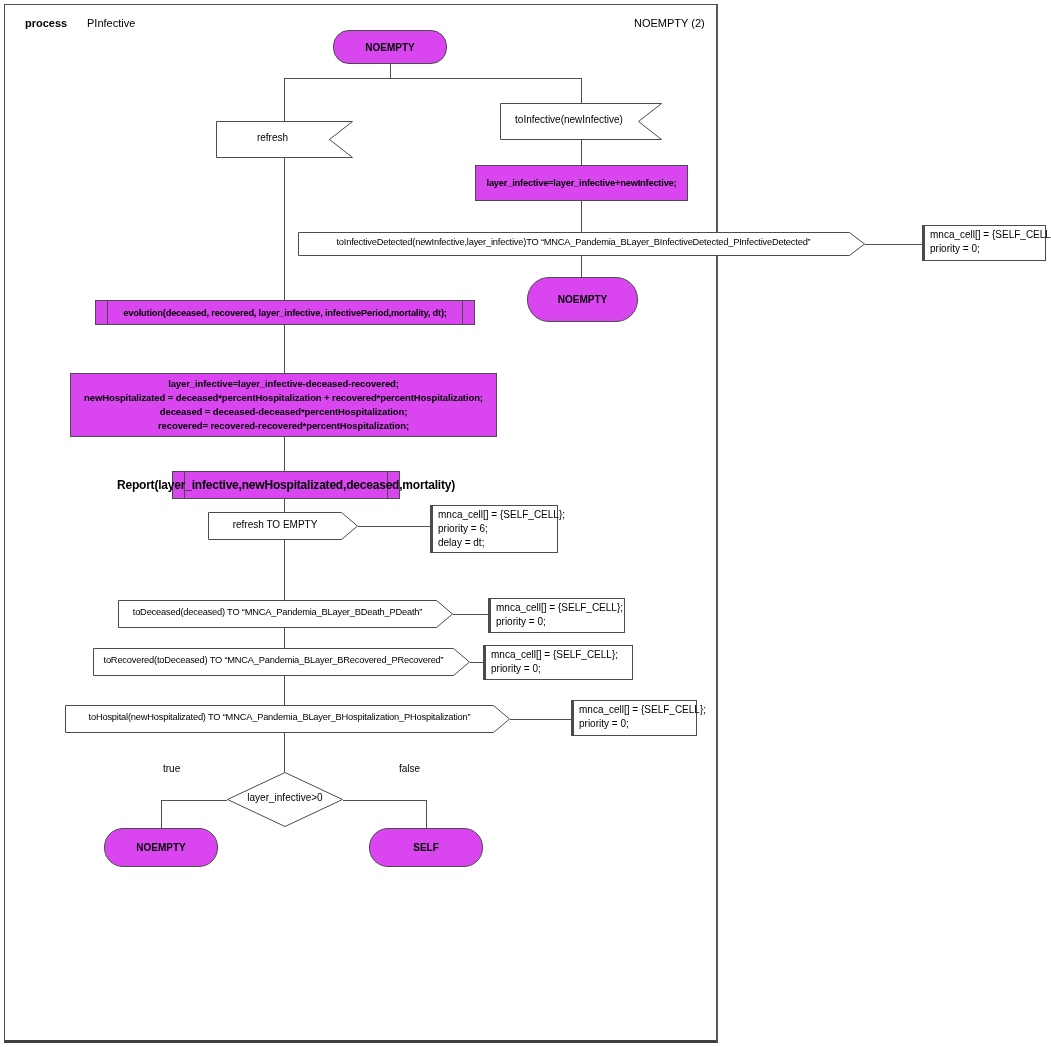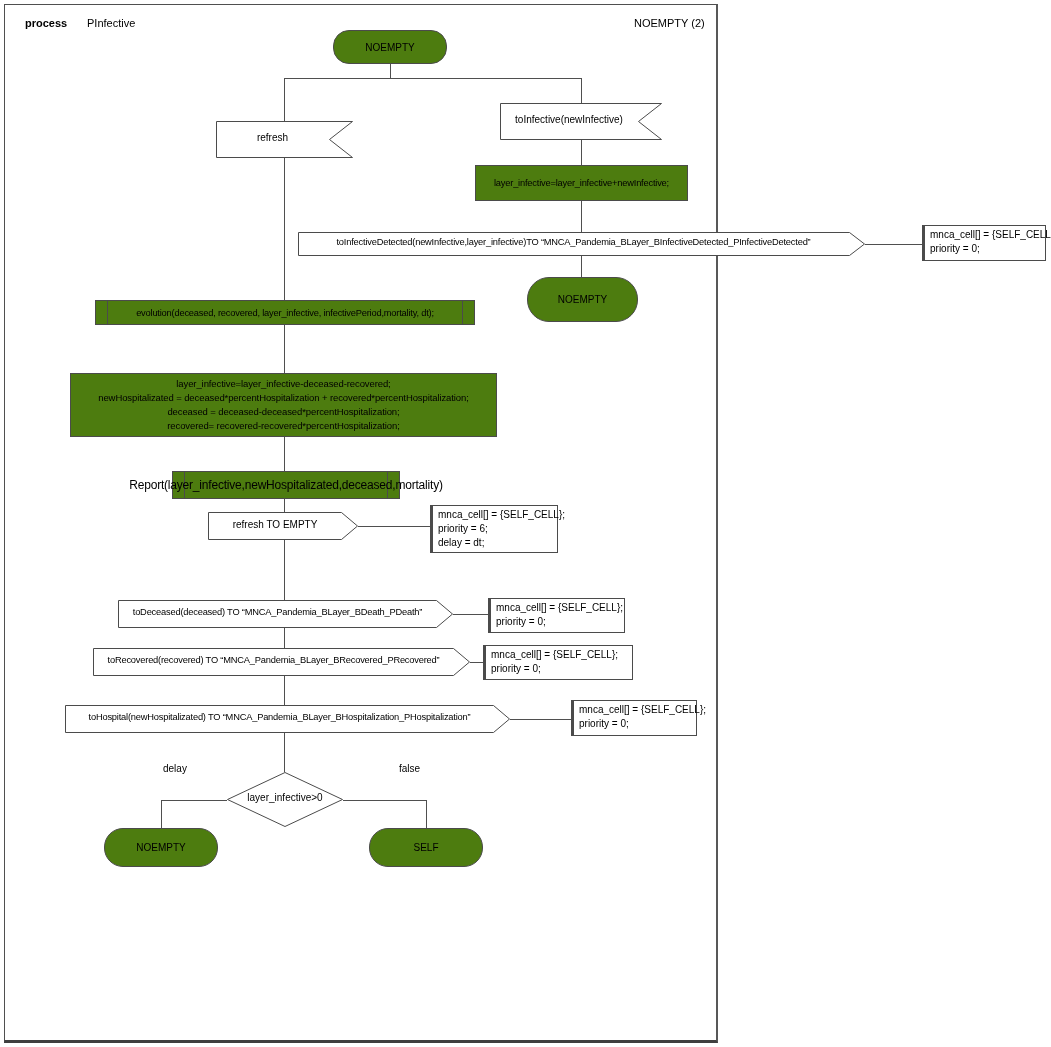--- a/index.html
+++ b/index.html
@@ -7,22 +7,22 @@
           font-family:"Liberation Sans",sans-serif;color:#000;overflow:hidden;}
   *{box-sizing:border-box;}
   .frame{position:absolute;left:4px;top:4px;width:714px;height:1039px;
          border:1px solid #4f4f4f;border-right:2px solid #585858;border-bottom:3px solid #3f3f3f;z-index:0;}
   .hdr{position:absolute;font-size:11px;white-space:nowrap;z-index:3;}
   .bold{font-weight:bold;}
   .line{position:absolute;background:#4f4f4f;z-index:1;}
   .hl{height:1px;}
   .vl{width:1px;}
   .node{position:absolute;z-index:2;}
-  .rect,.terminal,.subprocess{background:#4d7c0f;border:1px solid #4b4b4b;
-        display:flex;align-items:center;justify-content:center;text-align:center;}
+  .rect,.terminal,.subprocess{background:#d946ef;border:1px solid #4b4b4b;
+        display:flex;align-items:center;justify-content:center;text-align:center;font-weight:bold;}
   .terminal{border-radius:18px;}
   .lbl{font-size:10px;white-space:nowrap;color:#000;}
   .fs9{font-size:9.3px;letter-spacing:-0.2px;}
   .svgnode svg{position:absolute;left:0;top:0;width:100%;height:100%;overflow:visible;display:block;}
   .svgnode polygon{fill:#fff;stroke:#4b4b4b;stroke-width:1;}
   .svgnode .lbl{position:absolute;top:0;bottom:4px;left:0;display:flex;align-items:center;justify-content:center;}
   .recv .lbl{right:24px;}
   .send .lbl{right:16px;}
   .diamond .lbl{right:0;}
   .bar{position:absolute;top:0;bottom:0;width:1px;background:#4b4b4b;}
@@ -139,21 +139,21 @@
 
   <div class="note" style="left:488px;top:598px;width:137px;height:35px">
     <div class="nl">mnca_cell[] = {SELF_CELL};</div>
     <div class="nl">priority = 0;</div>
   </div>
 
   <div class="node svgnode send" style="left:93px;top:648px;width:377px;height:28px">
     <svg viewBox="0 0 377 28">
         <polygon points="0.5,0.5 360.5,0.5 376.5,14 360.5,27.5 0.5,27.5"></polygon>
       </svg>
-    <span class="lbl fs9">toRecovered(recovered) TO “MNCA_Pandemia_BLayer_BRecovered_PRecovered”</span>
+    <span class="lbl fs9">toRecovered(toDeceased) TO “MNCA_Pandemia_BLayer_BRecovered_PRecovered”</span>
   </div>
 
   <div class="note" style="left:483px;top:645px;width:150px;height:35px">
     <div class="nl">mnca_cell[] = {SELF_CELL};</div>
     <div class="nl">priority = 0;</div>
   </div>
 
   <div class="node svgnode send" style="left:65px;top:705px;width:445px;height:28px">
     <svg viewBox="0 0 445 28">
         <polygon points="0.5,0.5 428.5,0.5 444.5,14 428.5,27.5 0.5,27.5"></polygon>
@@ -165,21 +165,21 @@
     <div class="nl">mnca_cell[] = {SELF_CELL};</div>
     <div class="nl">priority = 0;</div>
   </div>
 
   <div class="node svgnode diamond" style="left:227px;top:772px;width:116px;height:55px">
     <svg viewBox="0 0 116 55">
         <polygon points="58,0.5 115.5,27.5 58,54.5 0.5,27.5"></polygon>
       </svg>
     <span class="lbl">layer_infective&gt;0</span>
   </div>
-  <span class="free-lbl" style="left:163px;top:763px">delay</span>
+  <span class="free-lbl" style="left:163px;top:763px">true</span>
   <span class="free-lbl" style="left:399px;top:763px">false</span>
 
   <div class="node terminal" style="left:104px;top:828px;width:114px;height:39px;border-radius:19px">
     <span class="lbl">NOEMPTY</span>
   </div>
   <div class="node terminal" style="left:369px;top:828px;width:114px;height:39px;border-radius:19px">
     <span class="lbl">SELF</span>
   </div>
 
 </div>

